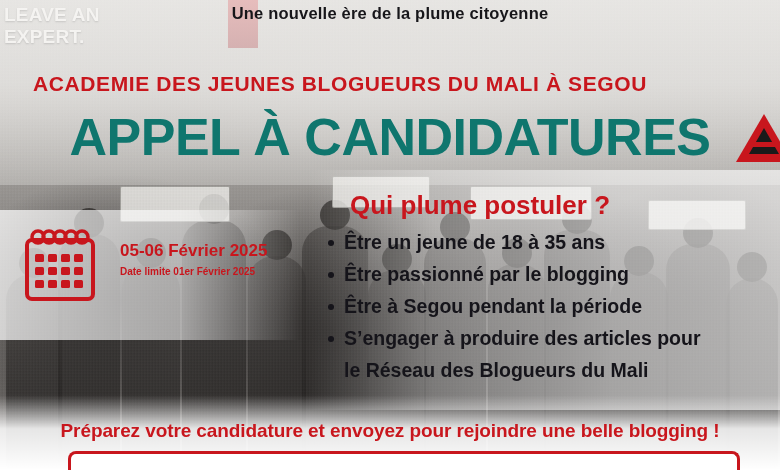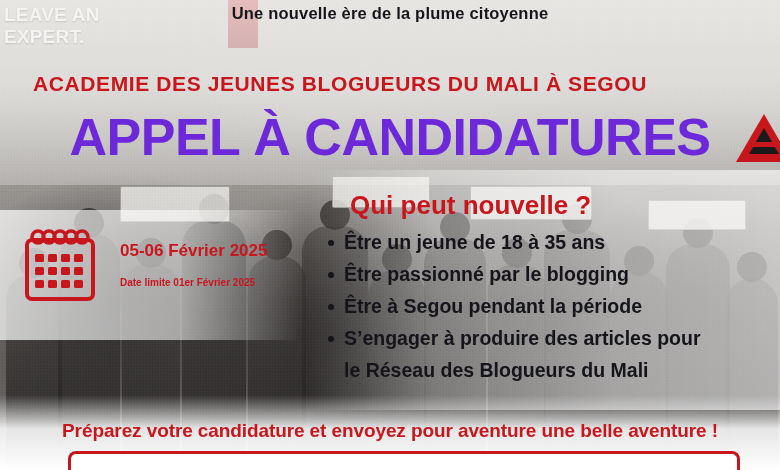--- a/index.html
+++ b/index.html
@@ -144,21 +144,21 @@
 
   .main-title {
     position: absolute;
     top: 108px;
     left: 0;
     width: 780px;
     text-align: center;
     font-size: 52px;
     line-height: 58px;
     font-weight: 800;
-    color: #6d28d9;
+    color: #0f766e;
     letter-spacing: -0.5px;
   }
 
   .logo-mark {
     position: absolute;
     top: 112px;
     right: 14px;
     width: 60px;
     height: 52px;
   }
@@ -213,21 +213,21 @@
     position: absolute;
     left: 120px;
     top: 240px;
     width: 180px;
     color: #c8161d;
   }
   .date-main {
     font-size: 17px;
     font-weight: 700;
     line-height: 22px;
-    margin-bottom: 12px;
+    margin-bottom: 1px;
   }
   .date-place {
     font-size: 12.5px;
     font-weight: 700;
     line-height: 18px;
   }
   .date-limit {
     font-size: 10px;
     font-weight: 700;
     line-height: 18px;
@@ -298,21 +298,21 @@
     <div class="academy-line">ACADEMIE DES JEUNES BLOGUEURS DU MALI À SEGOU</div>
 
     <div class="main-title">APPEL À CANDIDATURES</div>
 
     <svg class="logo-mark" viewBox="0 0 60 52">
       <polygon points="30,2 58,50 2,50" fill="#c8161d"></polygon>
       <polygon points="30,16 45,42 15,42" fill="#1a1a1a"></polygon>
       <rect x="16" y="30" width="28" height="5" fill="#c8161d"></rect>
     </svg>
 
-    <div class="section-title">Qui peut nouvelle ?</div>
+    <div class="section-title">Qui plume postuler ?</div>
 
     <ul class="criteria">
       <li>Être un jeune de 18 à 35 ans</li>
       <li>Être passionné par le blogging</li>
       <li>Être à Segou pendant la période</li>
       <li>S’engager à produire des articles pour</li>
       <li class="cont-item">le Réseau des Blogueurs du Mali</li>
     </ul>
 
     <svg class="cal-icon" viewBox="0 0 72 74">
@@ -336,17 +336,17 @@
         <rect x="37" y="52" width="9" height="8" rx="1.5"></rect>
         <rect x="50" y="52" width="9" height="8" rx="1.5"></rect>
       </g>
     </svg>
 
     <div class="date-block">
       <div class="date-main">05-06 Février 2025</div>
       <div class="date-limit">Date limite 01er Février 2025</div>
     </div>
 
-    <div class="footer-text">Préparez votre candidature et envoyez pour aventure une belle aventure !</div>
+    <div class="footer-text">Préparez votre candidature et envoyez pour rejoindre une belle blogging !</div>
 
     <div class="bottom-bar"></div>
   </div>
 </div>
 
 </body></html>

